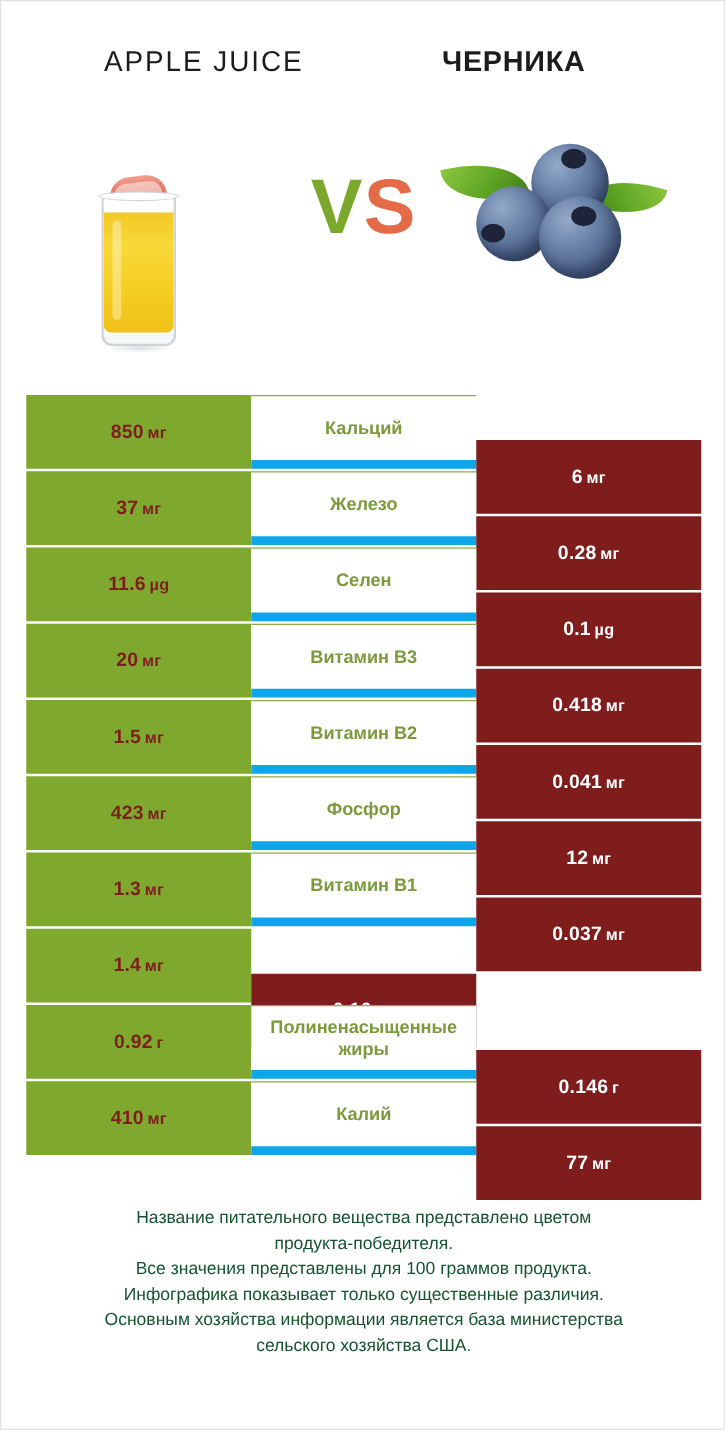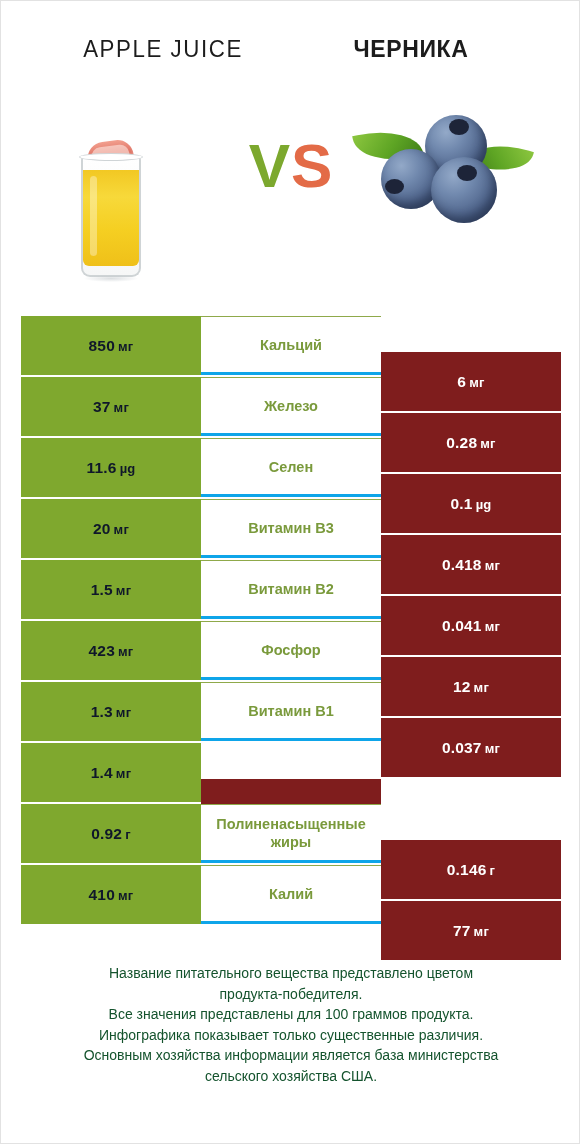--- a/index.html
+++ b/index.html
@@ -208,31 +208,31 @@
     width: 180px;
     height: 59px;
     box-sizing: border-box;
     display: flex;
     align-items: center;
     justify-content: center;
     text-align: center;
   }
   .cell.left {
     background: #7FA82E;
-    color: #0f172a;
+    color: #7f1d1d;
   }
   .cell.right {
     background: #7f1d1d;
     color: #ffffff;
     margin-top: 36px;
   }
   .cell.mid {
     background: #ffffff;
     border-top: 1px solid #8FA94A;
-    border-bottom: 3px solid #0ea5e9;
+    border-bottom: 7px solid #0ea5e9;
     color: #7A9A3C;
     font-size: 14.5px;
     font-weight: 700;
     line-height: 18px;
     padding: 0 2px;
     overflow: hidden;
   }
   .cell.mid .mid-text {
     display: block;
     width: 176px;

